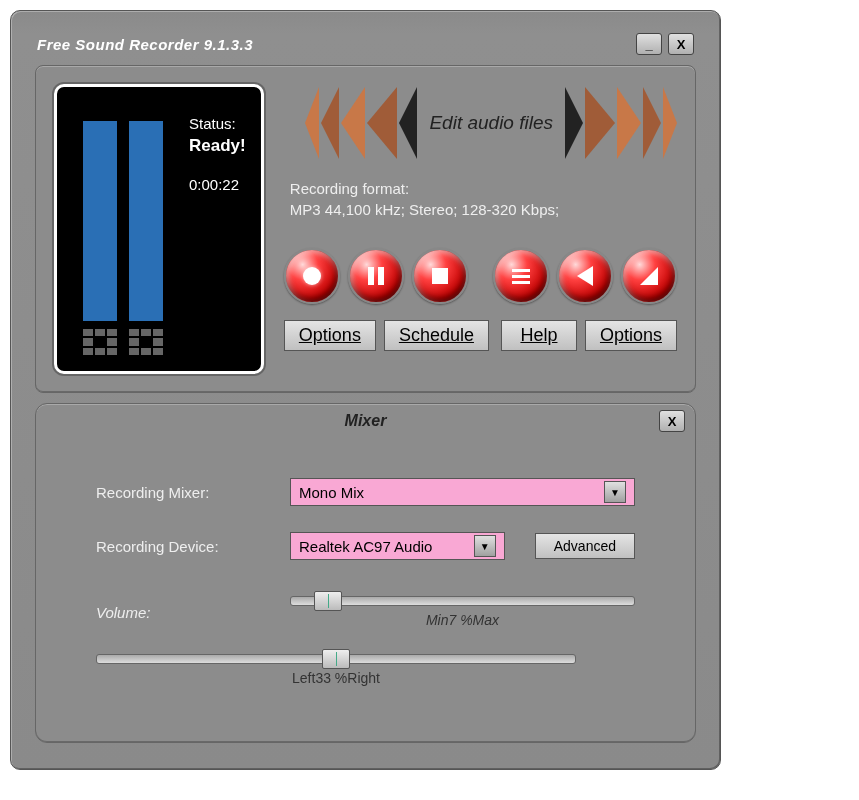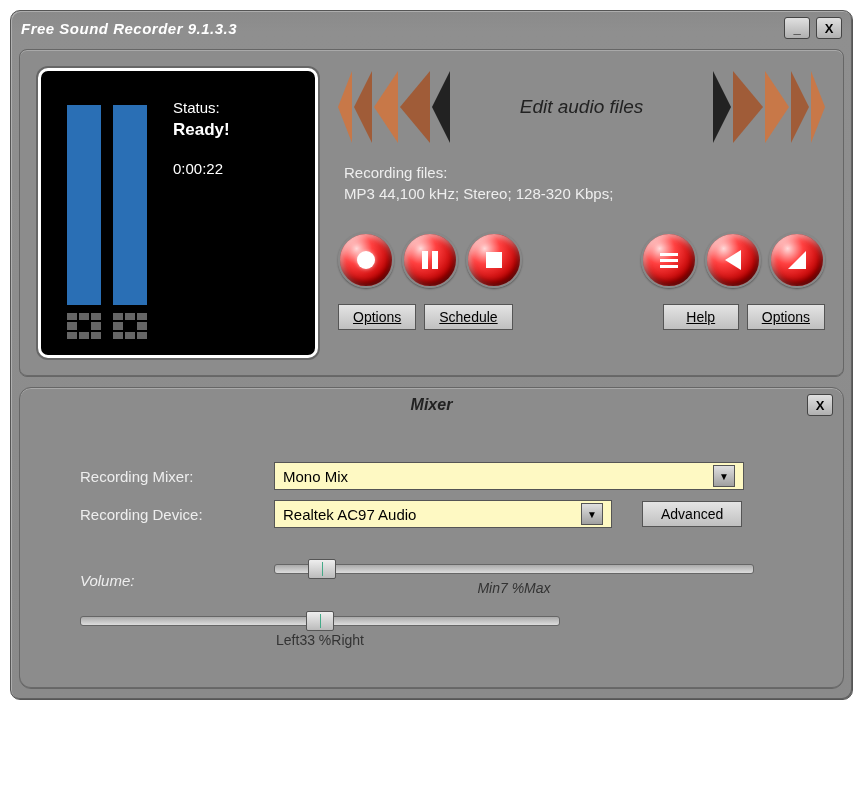--- a/index.html
+++ b/index.html
@@ -3,27 +3,27 @@
 <meta charset="utf-8">
 <style>
 * { box-sizing: border-box; margin: 0; padding: 0; }
 body {
   background: #fff;
   font-family: Tahoma, Verdana, sans-serif;
   width: 859px;
   height: 800px;
 }
 .app-window {
-  width: 843px;
+  width: 711px;
   margin: 10px;
   background: linear-gradient(to bottom, #8a8a8a 0%, #8f8f8f 3%, #8a8a8a 100%);
   border-radius: 10px;
   border: 1px solid #555;
   box-shadow: inset 1px 1px 0 rgba(255,255,255,0.3), inset -1px -1px 0 rgba(0,0,0,0.3);
-  padding: 0;
+  padding: 16px;
 }
 .title-bar {
   display: flex;
   align-items: center;
   padding: 6px 10px;
 }
 .title-text {
   color: #fff;
   font-weight: bold;
   font-style: italic;
@@ -84,21 +84,21 @@
   flex: 1;
   color: #fff;
   padding-left: 14px;
   padding-top: 12px;
   font-size: 15px;
 }
 .status-label { margin-bottom: 4px; }
 .status-value { font-weight: bold; font-size: 17px; margin-bottom: 20px; }
 .right-area { flex: 1; display: flex; flex-direction: column; }
 .banner-row {
-  display: flex; align-items: center; justify-content: space-between;
+  display: flex; align-items: center; justify-content: flex-end;
   height: 78px;
   margin-bottom: 10px;
 }
 .speaker-icon { display: flex; align-items: center; height: 78px; }
 .cone { display: inline-block; border-top: 36px solid transparent; border-bottom: 36px solid transparent; }
 .cone.c1 { border-right: 14px solid #c87848; margin-right: 2px; }
 .cone.c2 { border-right: 18px solid #a05c38; margin-right: 2px; }
 .cone.c3 { border-right: 24px solid #c87848; margin-right: 2px; }
 .cone.c4 { border-right: 30px solid #a05c38; margin-right: 2px; }
 .cone.c5 { border-right: 18px solid #222; }
@@ -119,46 +119,46 @@
   box-shadow: inset -2px -4px 6px rgba(0,0,0,0.5), inset 2px 3px 6px rgba(255,255,255,0.6), 0 1px 2px rgba(0,0,0,0.4);
   display: flex; align-items: center; justify-content: center;
   color: #fff; font-size: 22px;
   cursor: pointer;
 }
 .link-row { display: flex; margin-top: 16px; gap: 6px; }
 .flat-btn {
   background: linear-gradient(to bottom, #e4e4e4, #c0c0c0);
   border: 1px solid #555;
   padding: 4px 14px;
-  font-size: 14px;
+  font-size: 18px;
   text-decoration: underline;
   cursor: pointer;
   min-width: 76px;
 }
 .mixer-panel {
   background: #8c8c8c;
   border: 1px solid #666;
   border-radius: 12px;
   margin: 0 8px 10px 8px;
   box-shadow: inset 0 1px 0 rgba(255,255,255,0.25), inset 0 -1px 0 rgba(0,0,0,0.25);
 }
 .mixer-title {
   display: flex; align-items: center; justify-content: center;
   position: relative;
   padding: 8px;
 }
 .mixer-title-text { font-weight: bold; font-style: italic; color: #222; font-size: 16px; }
 .mixer-close { position: absolute; right: 10px; }
 .mixer-body { padding: 40px 60px 30px 60px; }
-.form-row { display: flex; align-items: center; margin-bottom: 10px; gap: 14px; }
+.form-row { display: flex; align-items: center; margin-bottom: 26px; gap: 14px; }
 .form-label { width: 180px; color: #eee; font-size: 15px; }
 .combo {
   flex: 1;
   display: flex;
-  background: #fef9c3;
+  background: #f9a8d4;
   border: 1px solid #555;
   height: 28px;
   align-items: center;
   padding: 0 8px;
   font-size: 15px;
   max-width: 470px;
 }
 .combo.narrow { max-width: 338px; }
 .combo-btn {
   width: 22px; height: 22px; margin-left: auto;
@@ -262,21 +262,21 @@
         <div class="speaker-icon right">
           <span class="cone c1"></span>
             <span class="cone c2"></span>
             <span class="cone c3"></span>
             <span class="cone c4"></span>
             <span class="cone c5"></span>
         </div>
       </div>
 
       <div class="format-info">
-        <div class="format-label">Recording files:</div>
+        <div class="format-label">Recording format:</div>
         <div>MP3 44,100 kHz;  Stereo;   128-320 Kbps;</div>
       </div>
 
       <div class="button-row">
         <div class="button-group">
           <div class="round-btn">
               <div class="rec-icon"></div>
             </div>
           <div class="round-btn">
               <div class="pause-icon">

